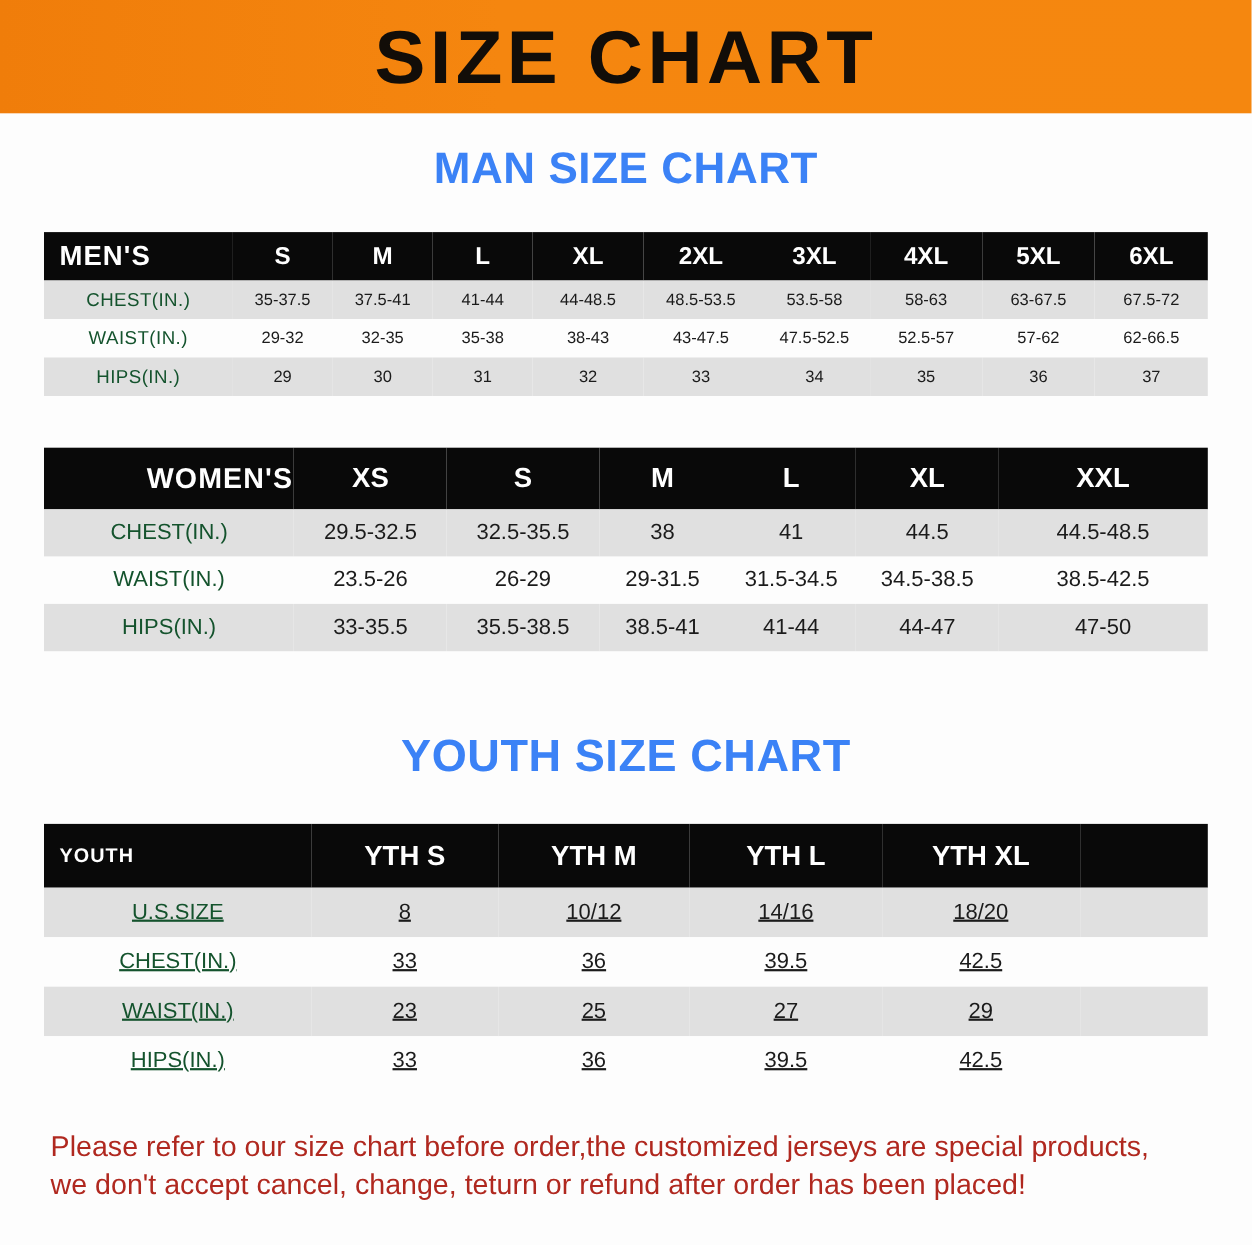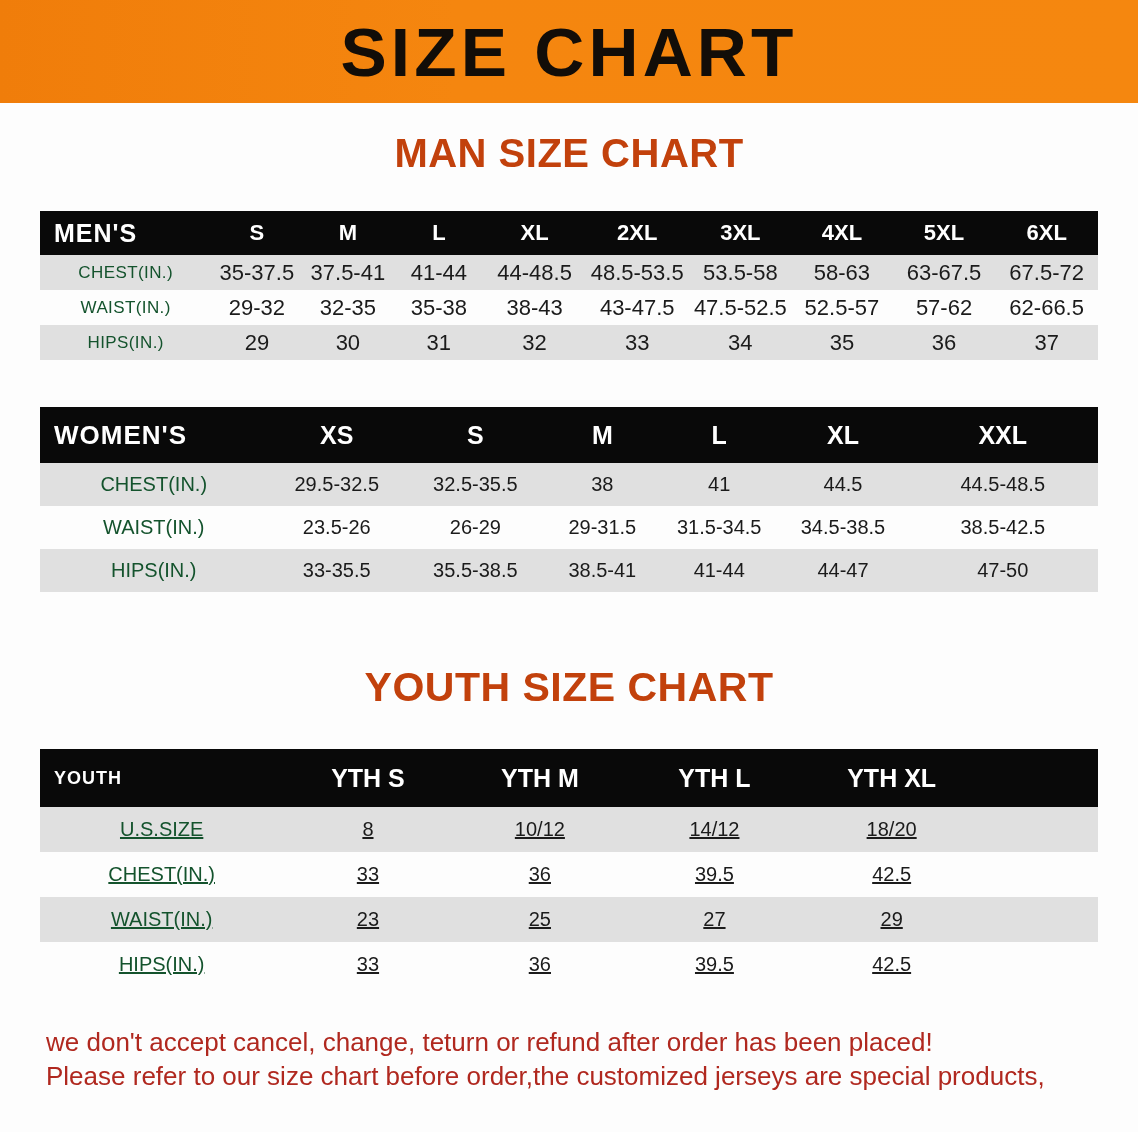--- a/index.html
+++ b/index.html
@@ -32,21 +32,21 @@
     letter-spacing: 4px;
     color: #120d08;
     line-height: 1;
     transform: scaleX(1.02);
   }
 
   
   .section-title {
     text-align: center;
     font-weight: bold;
-    color: #c2410c;
+    color: #3b82f6;
     font-size: 40px;
     letter-spacing: 0.5px;
   }
   #man-title { margin-top: 28px; margin-bottom: 22px; }
   #women-title { margin-top: 44px; margin-bottom: 24px; }
   #youth-title { margin-top: 60px; margin-bottom: 26px; font-size: 41px; }
 
   
   .tbl-wrap { padding: 12px 40px; margin-top: 23px; }
   table {
@@ -73,26 +73,26 @@
   tbody td.rowlabel {
     text-align: center;
     color: #14532d;
   }
   tbody tr.alt td { background: #e0e0e0; }
   tbody tr.plain td { background: #fdfdfd; }
 
   
   #men-table thead th { height: 44px; font-size: 22px; }
   #men-table thead th.rowlabel { font-size: 25px; letter-spacing: 1px; }
-  #men-table tbody td { height: 35px; font-size: 22px; }
+  #men-table tbody td { height: 35px; font-size: 15px; }
   #men-table tbody td.rowlabel { font-size: 17px; letter-spacing: 0.4px; }
 
   
   #women-table thead th { height: 56px; font-size: 25px; }
-  #women-table thead th.rowlabel { font-size: 26px; letter-spacing: 1px; }
+  #women-table thead th.rowlabel { font-size: 26px; letter-spacing: 1px; text-align: right; }
   #women-table tbody td { height: 43px; font-size: 20px; }
   #women-table tbody td.rowlabel { font-size: 20px; }
 
   
   #youth-table thead th { height: 58px; font-size: 25px; }
   #youth-table thead th.rowlabel { font-size: 18px; letter-spacing: 1px; }
   #youth-table tbody td { height: 45px; font-size: 20px; text-decoration: underline; }
   #youth-table tbody td.rowlabel { font-size: 20px; }
 
   
@@ -257,21 +257,21 @@
           <th>YTH L</th>
           <th>YTH XL</th>
           <th></th>
         </tr>
       </thead>
       <tbody>
         <tr class="alt">
           <td class="rowlabel">U.S.SIZE</td>
           <td>8</td>
           <td>10/12</td>
-          <td>14/12</td>
+          <td>14/16</td>
           <td>18/20</td>
           <td></td>
         </tr>
         <tr class="plain">
           <td class="rowlabel">CHEST(IN.)</td>
           <td>33</td>
           <td>36</td>
           <td>39.5</td>
           <td>42.5</td>
           <td></td>
@@ -290,17 +290,17 @@
           <td>36</td>
           <td>39.5</td>
           <td>42.5</td>
           <td></td>
         </tr>
       </tbody>
     </table>
   </div>
 
   <div class="note">
+    <div>Please refer to our size chart before order,the customized jerseys are special products,</div>
     <div>we don't accept cancel, change, teturn or refund after order has been placed!</div>
-    <div>Please refer to our size chart before order,the customized jerseys are special products,</div>
   </div>
 
 </div>
 
 </body></html>

